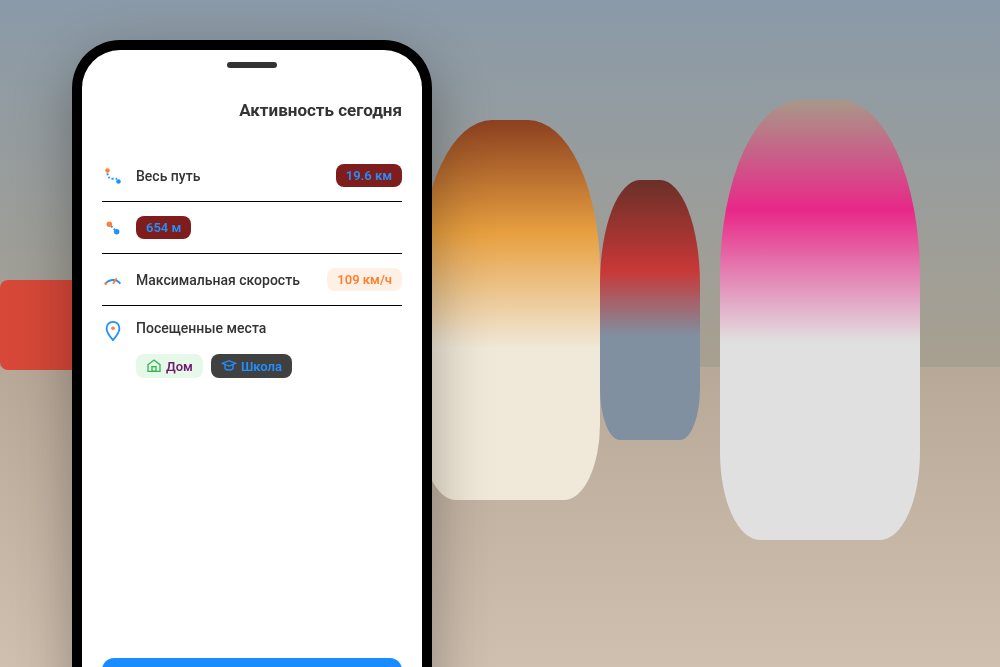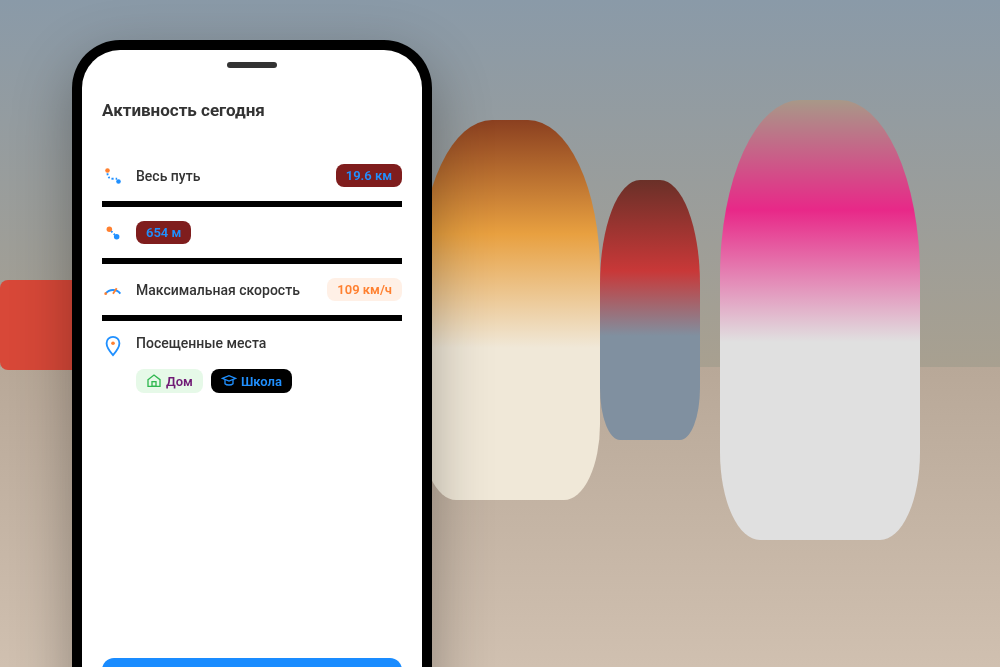--- a/index.html
+++ b/index.html
@@ -97,34 +97,34 @@
       height: 100%;
       background: #fff;
       border-radius: 38px;
       overflow: hidden;
       position: relative;
       padding: 50px 20px 20px;
       display: flex;
       flex-direction: column;
     }
     .app-title {
-      text-align: left;
+      text-align: right;
       font-size: 17px;
       font-weight: 700;
       color: #333;
       margin-bottom: 30px;
     }
     .stat-list {
       flex: 1;
     }
     .stat-row {
       display: flex;
       align-items: center;
       padding: 14px 0;
-      border-bottom: 6px solid #000000;
+      border-bottom: 1px solid #000000;
       gap: 12px;
     }
     .stat-row:last-of-type {
       border-bottom: none;
     }
     .stat-icon {
       width: 22px;
       height: 22px;
       flex-shrink: 0;
       display: flex;
@@ -175,21 +175,21 @@
       padding: 4px 10px;
       border-radius: 8px;
       font-size: 13px;
       font-weight: 600;
     }
     .place-tag.green {
       background: #e6f9e8;
       color: #701a75;
     }
     .place-tag.blue {
-      background: #000000;
+      background: #404040;
       color: #2090ff;
     }
     .place-tag-icon {
       width: 16px;
       height: 16px;
     }
     .close-button {
       width: 100%;
       padding: 16px;
       background: #1a8cff;

